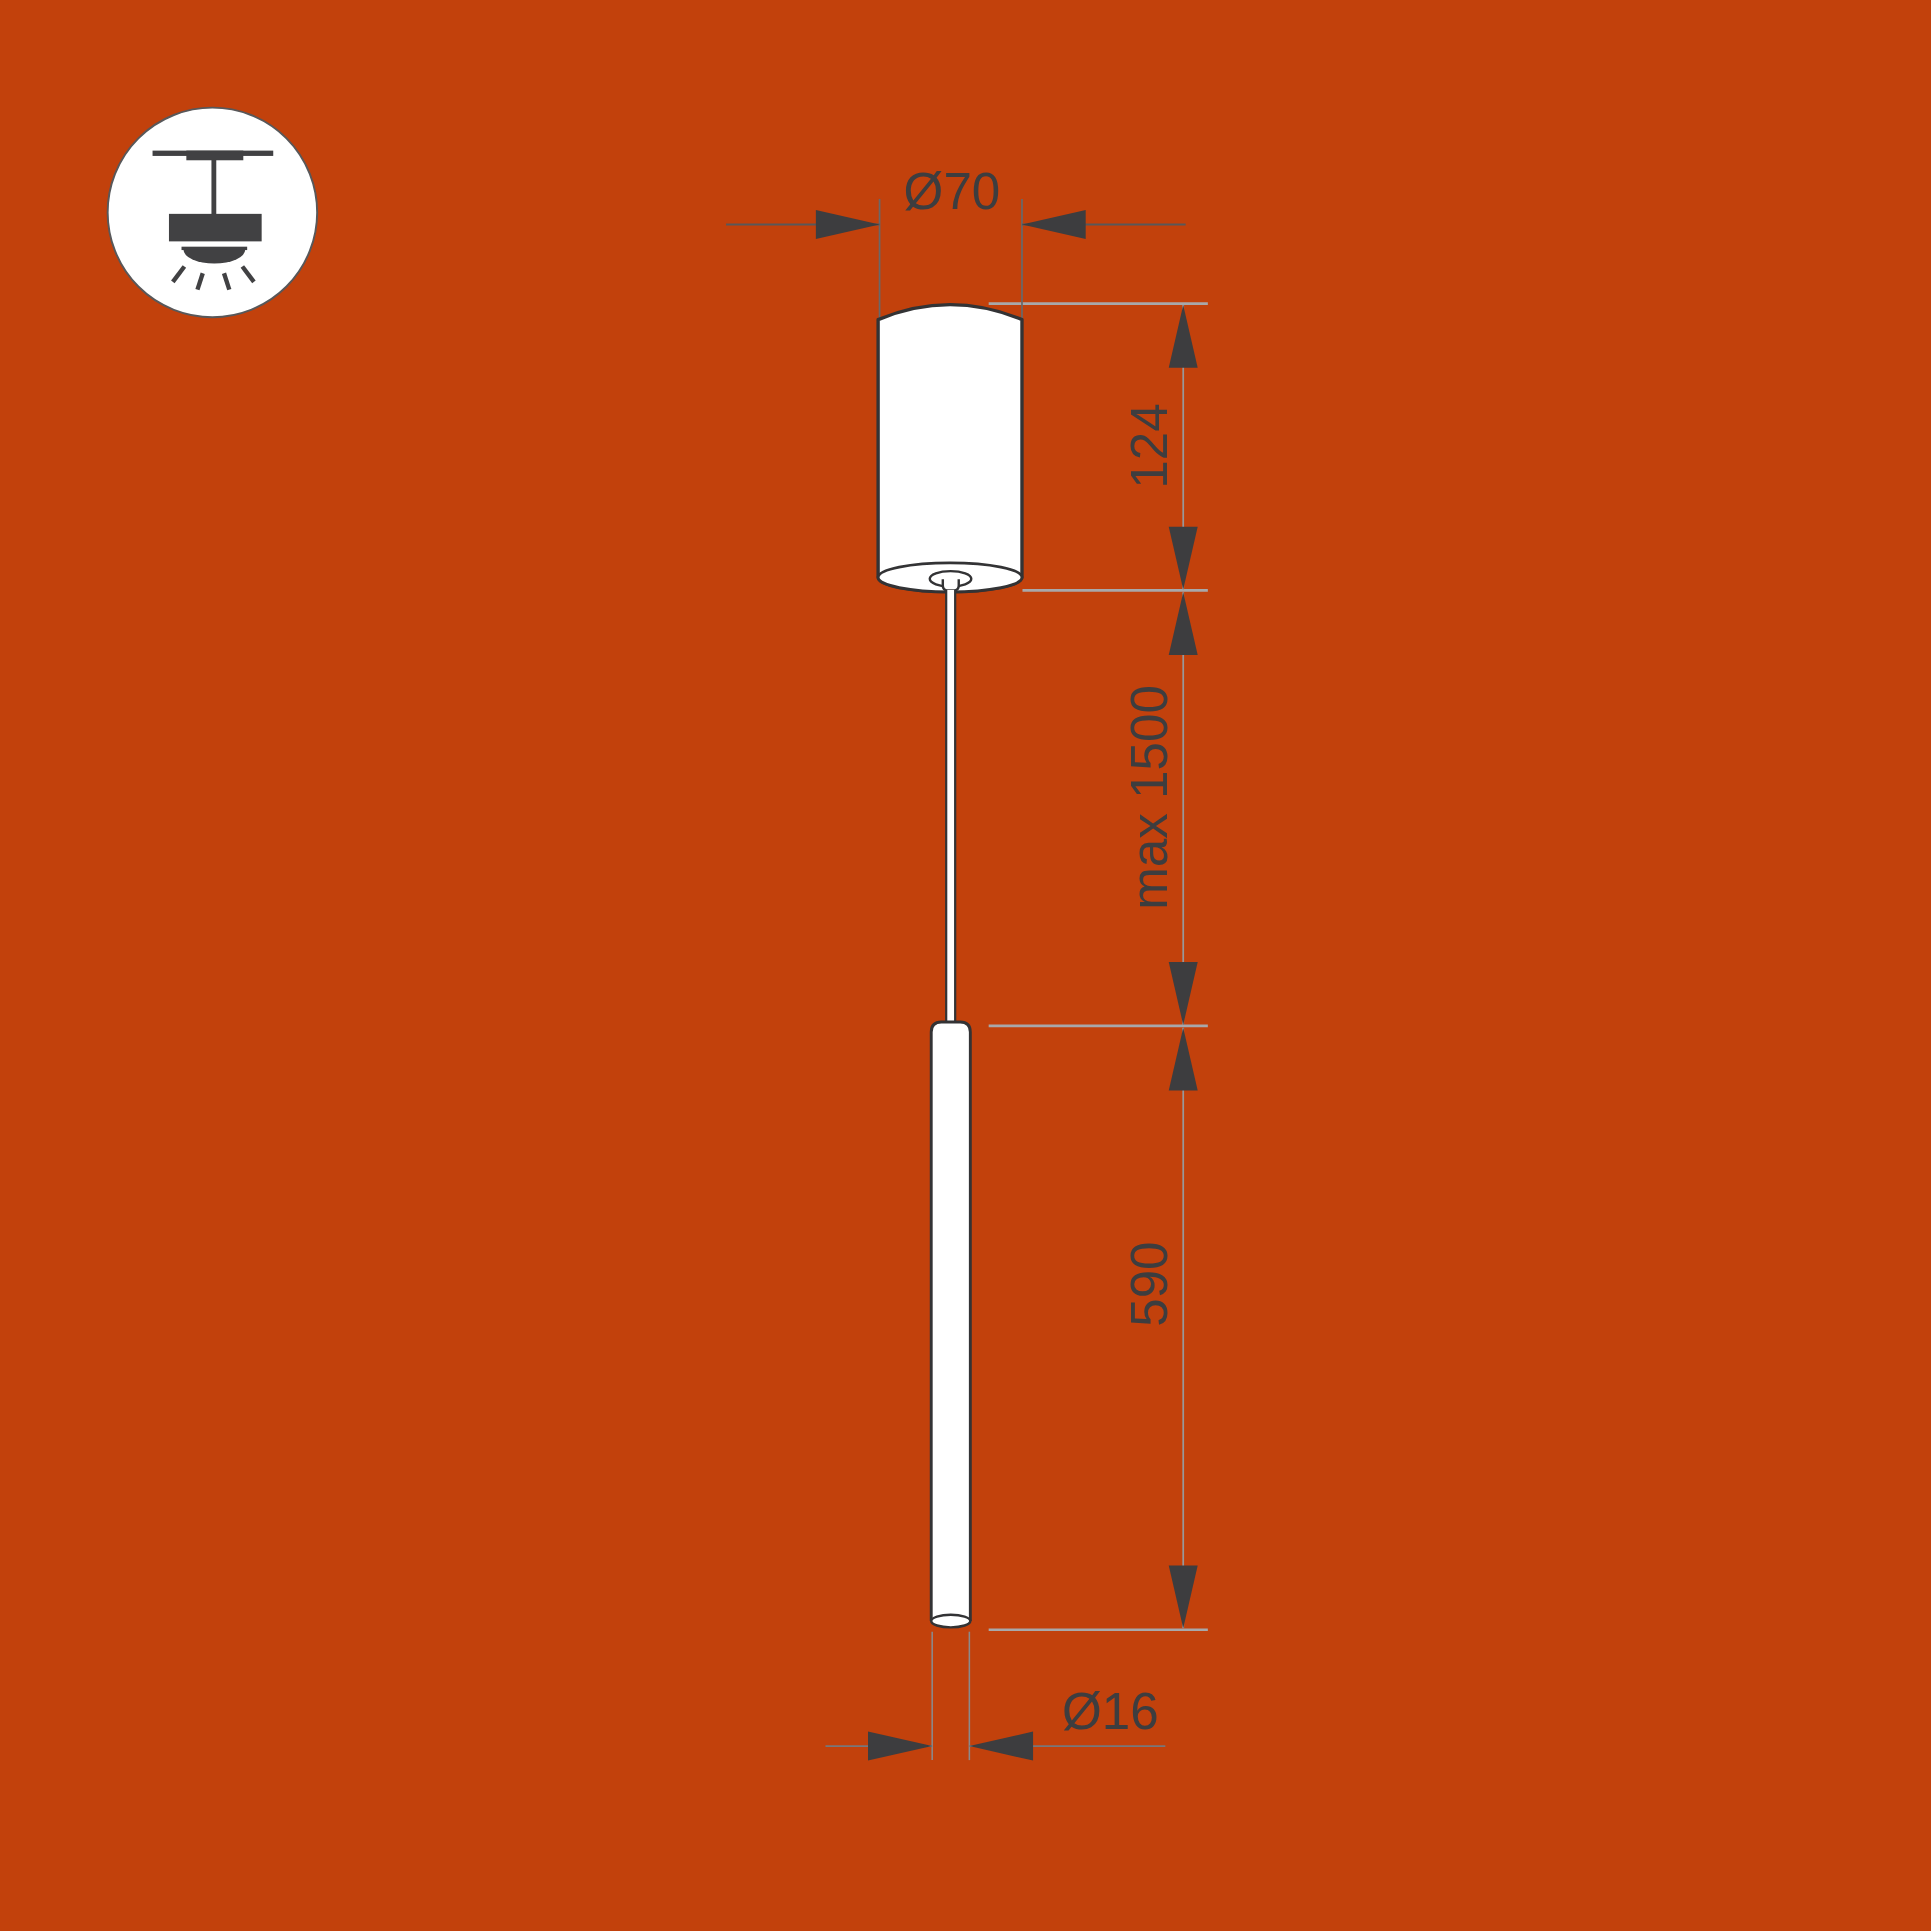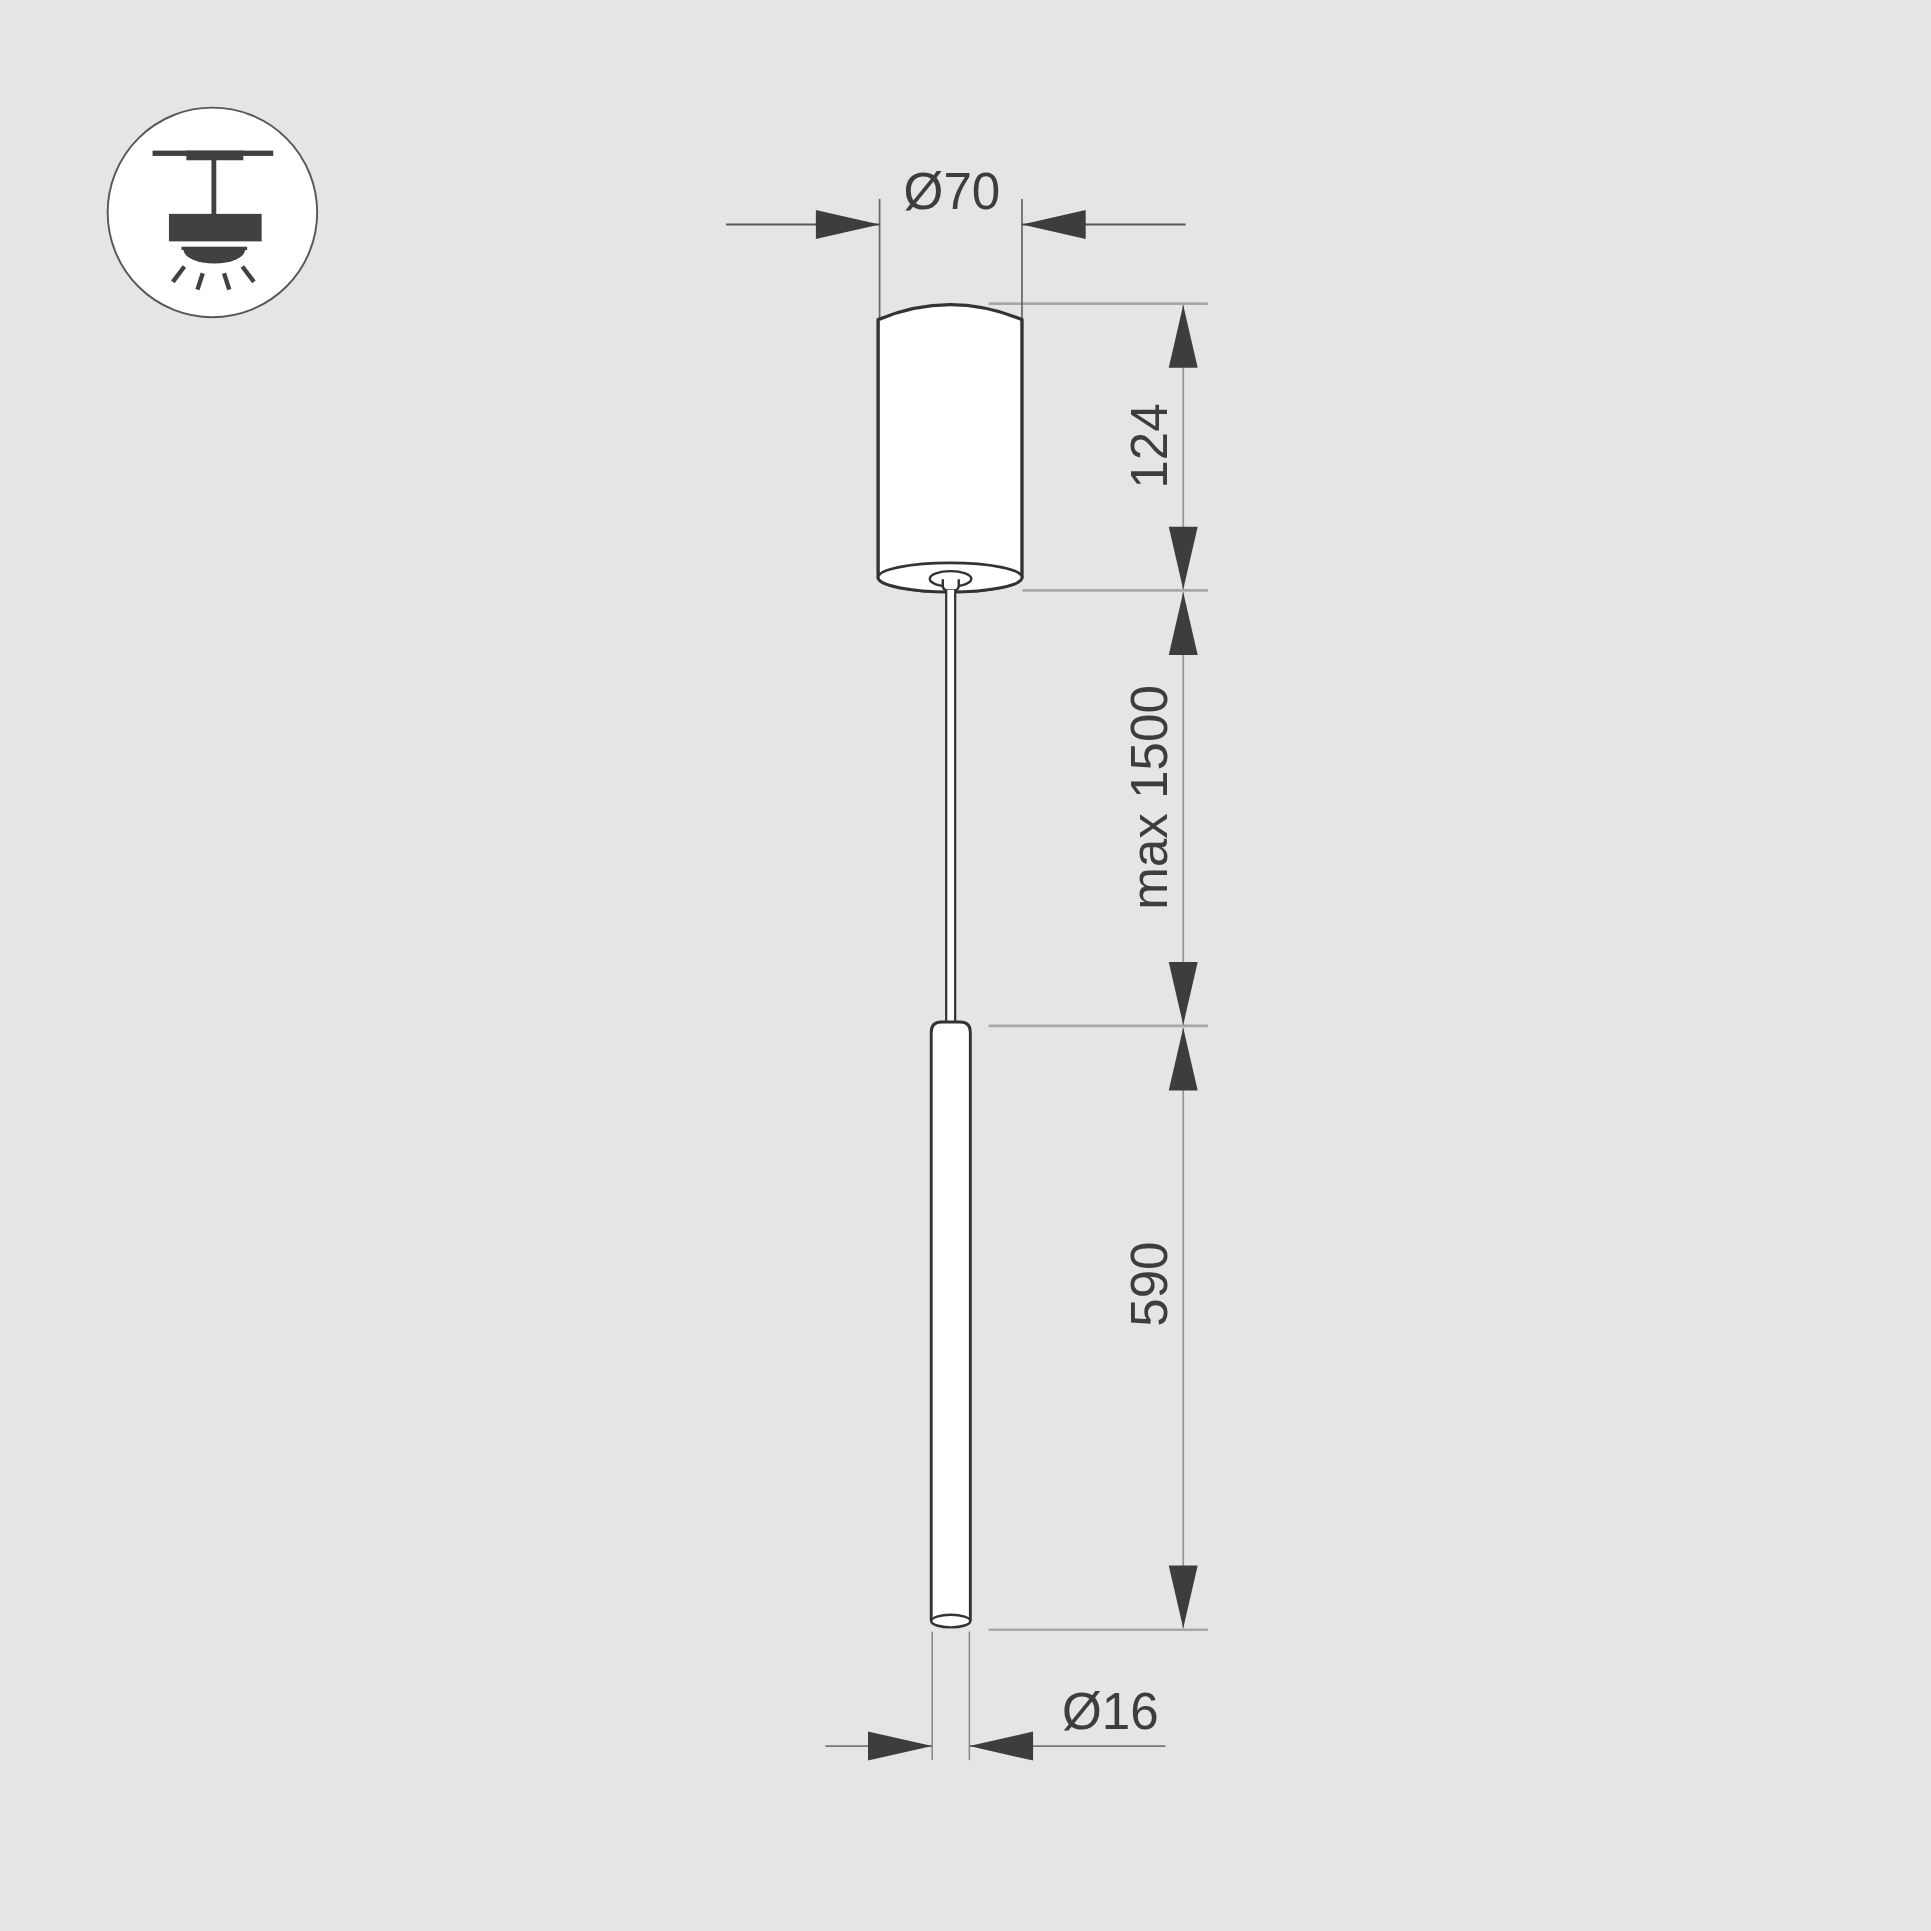--- a/index.html
+++ b/index.html
@@ -4,21 +4,21 @@
 <style>
   html, body {
     margin: 0;
     padding: 0;
     background: #ffffff;
   }
   .page {
     position: relative;
     width: 1931px;
     height: 1931px;
-    background: #e5e5e5;
+    background: #c2410c;
     overflow: hidden;
   }
   svg text {
     font-family: "Liberation Sans", "DejaVu Sans", sans-serif;
     font-size: 53px;
     fill: #3d3d3f;
   }
 </style>
 </head>
 <body>

